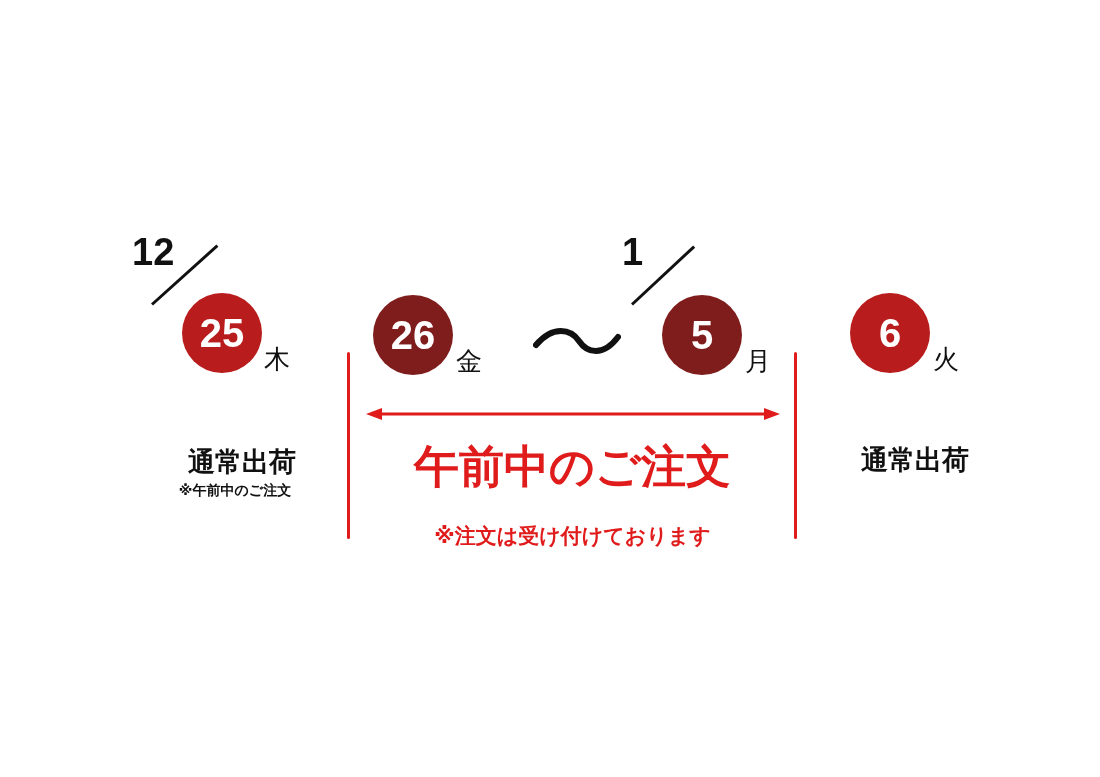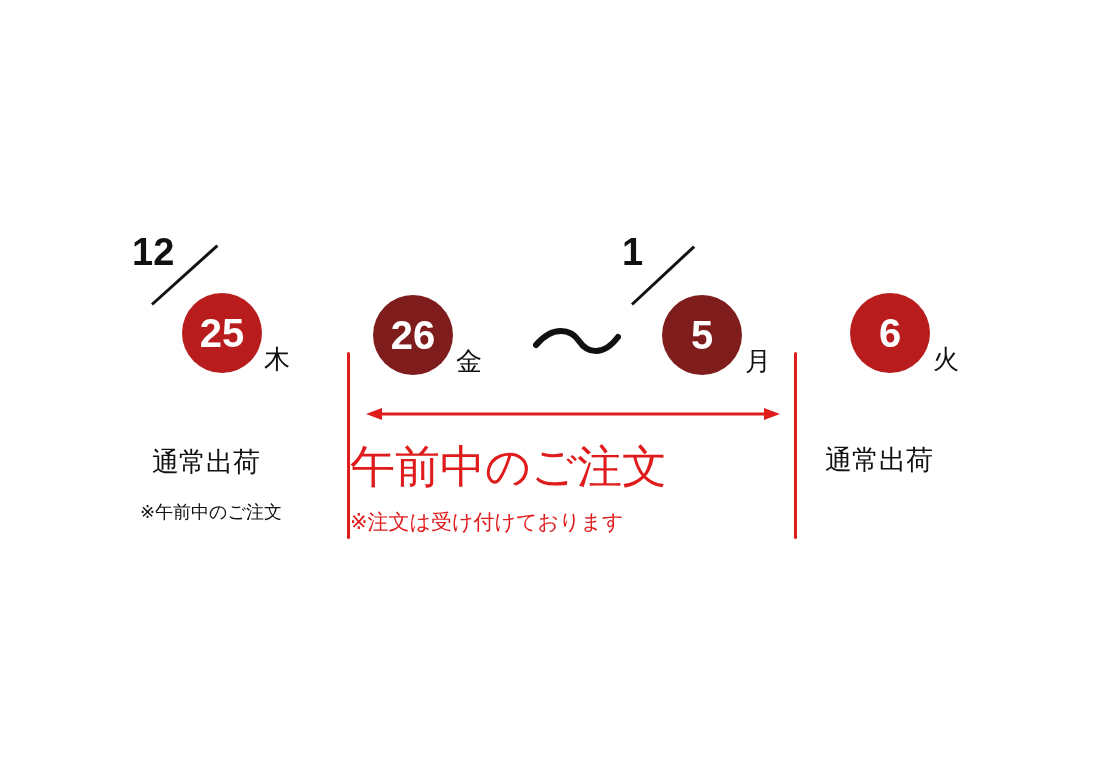--- a/index.html
+++ b/index.html
@@ -13,32 +13,32 @@
   .slash { position: absolute; height: 3px; background: #111; transform-origin: left center; }
   .circle {
     position: absolute; width: 80px; height: 80px; border-radius: 50%;
     display: flex; align-items: center; justify-content: center;
     color: #fff; font-weight: 700; font-size: 40px; line-height: 1;
   }
   .circle.black { background: #b91c1c; }
   .circle.red { background: #7f1d1d; }
   .dow { position: absolute; font-size: 26px; color: #111; line-height: 1; font-family: "DejaVu Sans", sans-serif; }
   .vline { position: absolute; width: 3px; background: #e01b1b; border-radius: 2px; }
-  .status { position: absolute; font-weight: 400; color: #111; line-height: 1; font-family: "DejaVu Sans", sans-serif; }
+  .status { position: absolute; font-weight: 700; color: #111; line-height: 1; text-align: center; font-family: "DejaVu Sans", sans-serif; }
   .red-text { color: #e01b1b; }
 </style>
 </head>
 <body>
 
 <div class="abs month" style="left:132px; top:233px;">12</div>
 <div class="slash" style="left:152px; top:303px; width:88px; transform: rotate(-42deg);"></div>
 <div class="circle black" style="left:182px; top:293px;">25</div>
 <div class="dow" style="left:264px; top:346px;">木</div>
 <div class="status" style="left:152px; top:448px; width:180px; font-size:27px;">通常出荷</div>
-<div class="status" style="left:140px; top:503px; width:190px; font-size:18px;">※午前中のご注文</div>
+<div class="status" style="left:140px; top:483px; width:190px; font-size:14px;">※午前中のご注文</div>
 
 <div class="vline" style="left:347px; top:352px; height:187px;"></div>
 <div class="vline" style="left:794px; top:352px; height:187px;"></div>
 
 <div class="circle red" style="left:373px; top:295px;">26</div>
 <div class="dow" style="left:456px; top:348px;">金</div>
 
 <svg class="abs" style="left:533px; top:323px;" width="88" height="38" viewBox="0 0 88 38">
   <path d="M3 22 C 20 2, 38 6, 46 18 C 54 30, 70 34, 85 14" fill="none" stroke="#111" stroke-width="6" stroke-linecap="round"></path>
 </svg>
@@ -48,17 +48,17 @@
 <div class="circle red" style="left:662px; top:295px;">5</div>
 <div class="dow" style="left:745px; top:348px;">月</div>
 
 <svg class="abs" style="left:366px; top:406px;" width="414" height="16" viewBox="0 0 414 16">
   <line x1="10" y1="8" x2="404" y2="8" stroke="#e01b1b" stroke-width="3"></line>
   <polygon points="0,8 16,2 16,14" fill="#e01b1b"></polygon>
   <polygon points="414,8 398,2 398,14" fill="#e01b1b"></polygon>
 </svg>
 
 <div class="status red-text" style="left:350px; top:444px; width:445px; font-size:45px;">午前中のご注文</div>
-<div class="status red-text" style="left:350px; top:512px; width:445px; font-size:21px;">※注文は受け付けております</div>
+<div class="status red-text" style="left:350px; top:526px; width:445px; font-size:21px;">※注文は受け付けております</div>
 
 <div class="circle black" style="left:850px; top:293px;">6</div>
 <div class="dow" style="left:933px; top:346px;">火</div>
 <div class="status" style="left:825px; top:446px; width:180px; font-size:27px;">通常出荷</div>
 
 </body></html>

